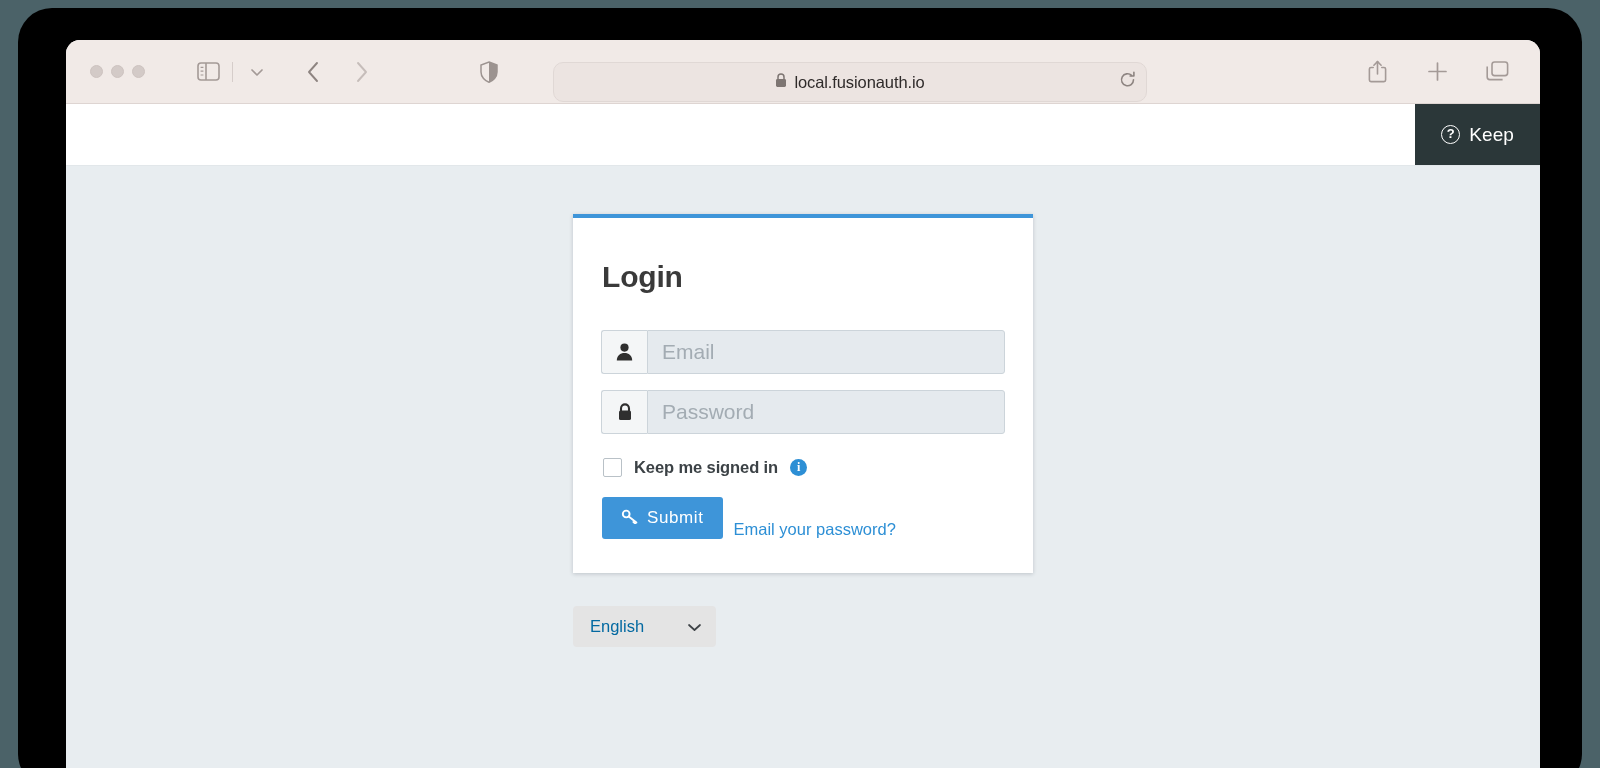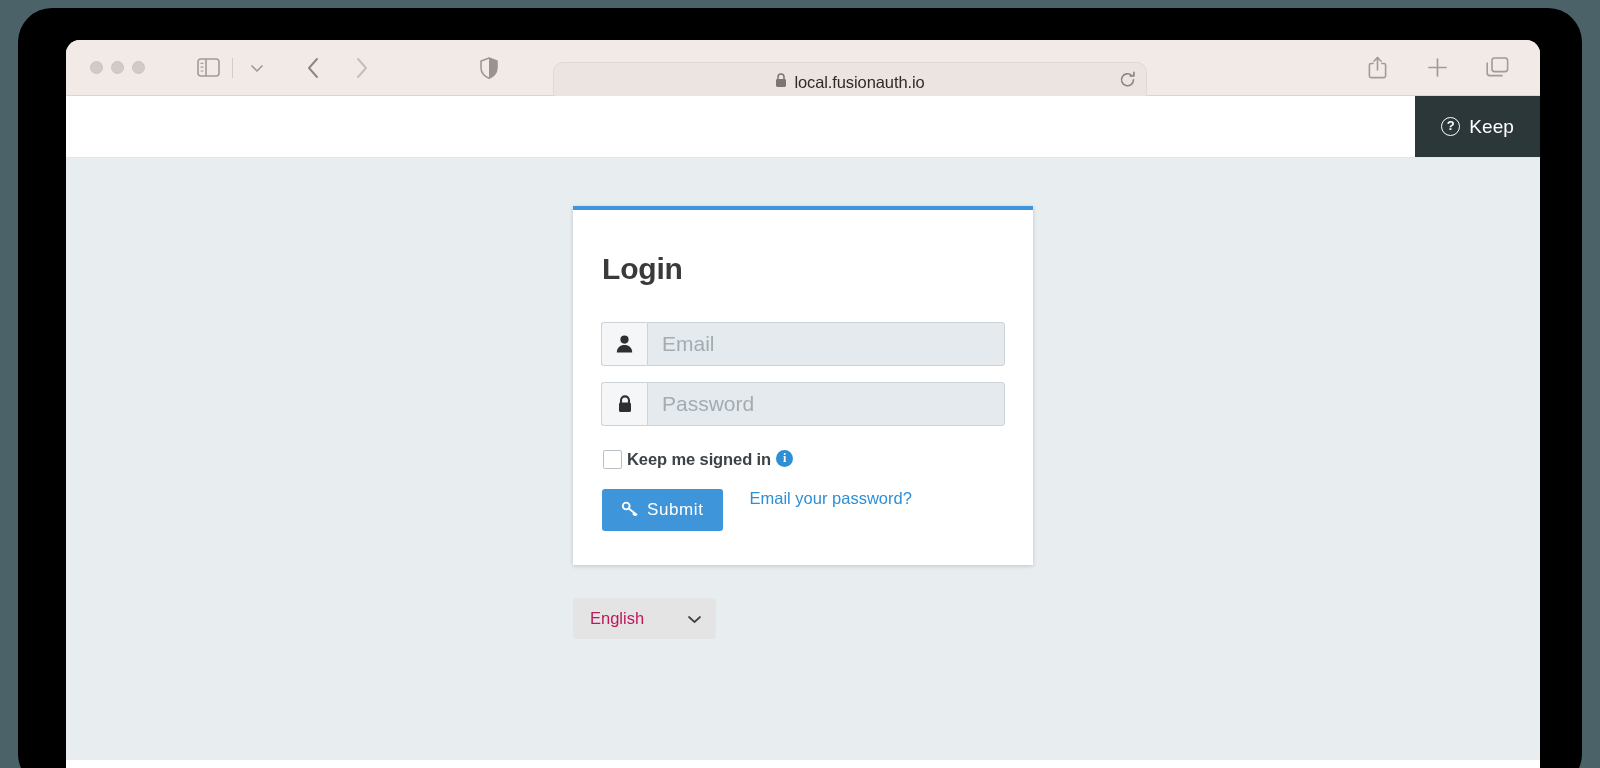--- a/index.html
+++ b/index.html
@@ -35,21 +35,21 @@
     width: 1474px;
     height: 740px;
     border-top-left-radius: 14px;
     border-top-right-radius: 14px;
     overflow: hidden;
     background: #fff;
   }
 
   
   #toolbar {
-    height: 56px;
+    height: 64px;
     background: #f1eae7;
     display: flex;
     align-items: center;
     position: relative;
     border-bottom: 1px solid #ded5d2;
   }
 
   .traffic-lights {
     display: flex;
     gap: 8px;
@@ -205,22 +205,22 @@
     padding: 0 14px;
     font-size: 21px;
     font-family: "Liberation Sans", sans-serif;
     color: #40464b;
     outline: none;
   }
   .input-field::placeholder { color: #a3acb3; }
 
   #keep-row {
     display: flex;
-    align-items: flex-start;
-    gap: 5px;
+    align-items: center;
+    gap: 12px;
     margin-top: 24px;
     margin-bottom: 20px;
     margin-left: 2px;
   }
   #keep-checkbox {
     width: 19px; height: 19px;
     border: 1px solid #b9c1c7;
     border-radius: 2px;
     background: #fff;
     cursor: pointer;
@@ -240,22 +240,22 @@
     font-weight: bold;
     font-family: "Liberation Serif", serif;
     line-height: 17px;
     text-align: center;
     display: inline-block;
     cursor: pointer;
   }
 
   #action-row {
     display: flex;
-    align-items: flex-start;
-    gap: 22px;
+    align-items: flex-end;
+    gap: 6px;
     margin-left: 1px;
   }
   #submit-button {
     background: #3e95d9;
     color: #ffffff;
     border: none;
     border-radius: 3px;
     height: 42px;
     padding: 0 19px;
     font-size: 17px;
@@ -284,21 +284,21 @@
     width: 143px;
     height: 41px;
     background: #e4e4e4;
     border: none;
     border-radius: 4px;
     display: flex;
     align-items: center;
     justify-content: space-between;
     padding: 0 14px 0 17px;
     font-size: 16.5px;
-    color: #be185d;
+    color: #0369a1;
     cursor: pointer;
   }
   #lang-chevron { color: #3d4246; display: flex; }
 </style>
 </head>
 <body>
 
 <div id="device-frame">
   <div id="browser-window">
 

